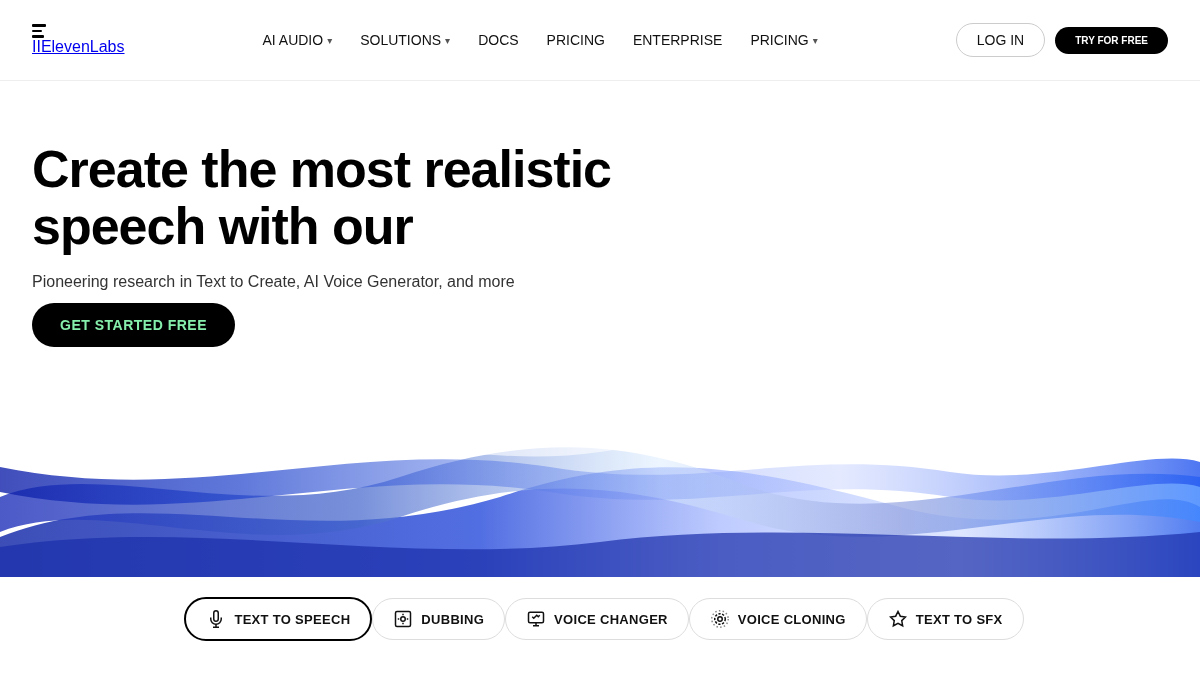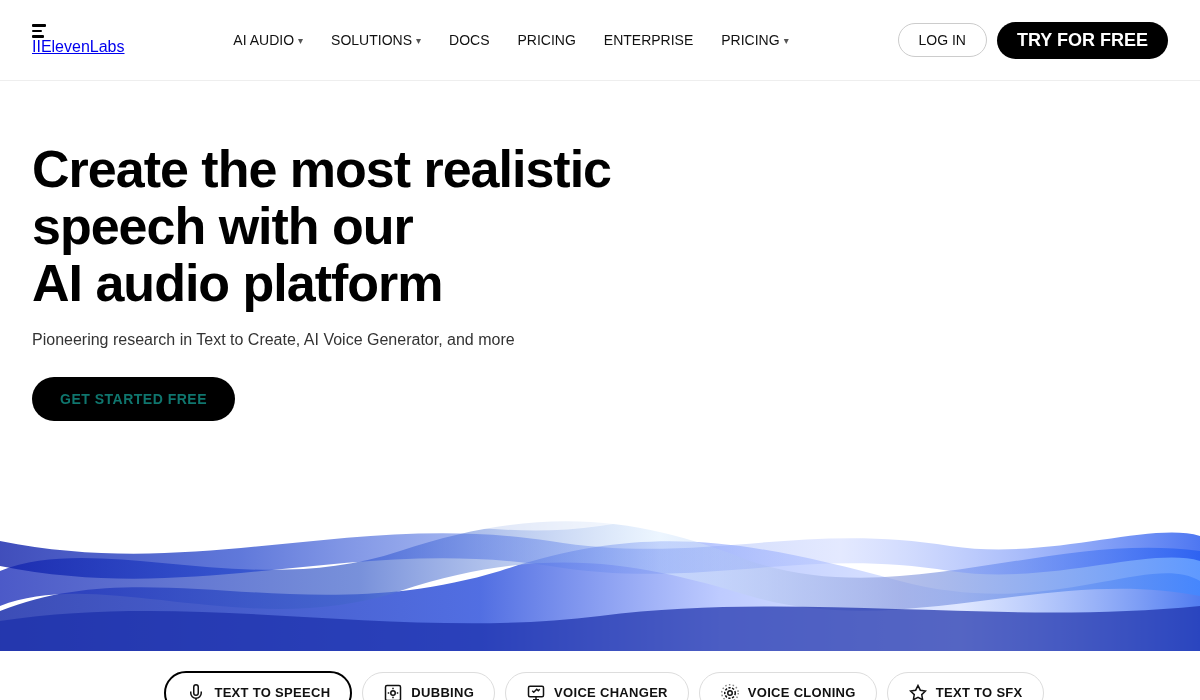--- a/index.html
+++ b/index.html
@@ -68,21 +68,21 @@
       font-size: 14px;
       font-weight: 500;
       cursor: pointer;
       color: #111;
     }
     .btn-try {
       background: #000;
       border: none;
       border-radius: 50px;
       padding: 8px 20px;
-      font-size: 18px;
+      font-size: 10px;
       font-weight: 600;
       cursor: pointer;
       color: #fff;
       text-align: right;
     }
 
     
     .hero {
       padding: 60px 32px 0 32px;
       position: relative;
@@ -95,23 +95,23 @@
       max-width: 700px;
       letter-spacing: -1px;
     }
     .hero p {
       margin-top: 18px;
       font-size: 16px;
       color: #333;
       font-weight: 400;
     }
     .btn-get-started {
-      margin-top: 28px;
+      margin-top: 12px;
       background: #000;
-      color: #0f766e;
+      color: #86efac;
       border: none;
       border-radius: 50px;
       padding: 14px 28px;
       font-size: 14px;
       font-weight: 700;
       letter-spacing: 0.5px;
       cursor: pointer;
       display: inline-block;
       text-transform: uppercase;
     }
@@ -128,21 +128,21 @@
     .wave-svg {
       width: 100%;
       height: 100%;
     }
 
     
     .bottom-tabs {
       display: flex;
       align-items: center;
       justify-content: center;
-      gap: 10px;
+      gap: 0;
       padding: 20px 0 0 8px;
       background: #fff;
     }
     .tab-pill {
       display: flex;
       align-items: center;
       gap: 8px;
       padding: 10px 20px;
       border-radius: 50px;
       border: 1.5px solid #ddd;
@@ -219,21 +219,20 @@
 
   <div class="nav-actions">
     <button class="btn-login">LOG IN</button>
     <button class="btn-try">TRY FOR FREE</button>
   </div>
 </nav>
 
 <section class="hero">
   <h1>
     <span>Create the most realistic speech with our</span><br>
-    <span>AI audio platform</span>
   </h1>
   <p>Pioneering research in Text to Create, AI Voice Generator, and more</p>
   <button class="btn-get-started">GET STARTED FREE</button>
 </section>
 
 <div class="wave-section">
   <svg class="wave-svg" viewBox="0 0 1200 200" preserveAspectRatio="none" xmlns="http://www.w3.org/2000/svg">
     <defs>
       <linearGradient id="waveGrad1" x1="0%" y1="0%" x2="100%" y2="0%">
         <stop offset="0%" style="stop-color:#1a2eaa;stop-opacity:1"></stop>

